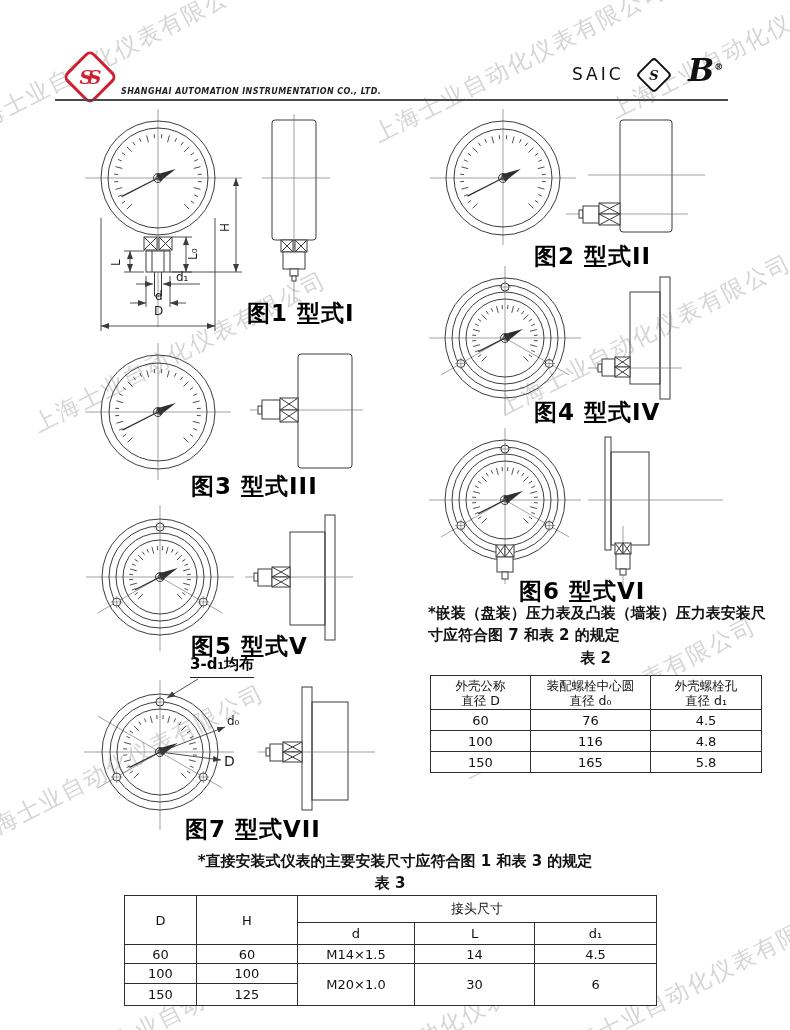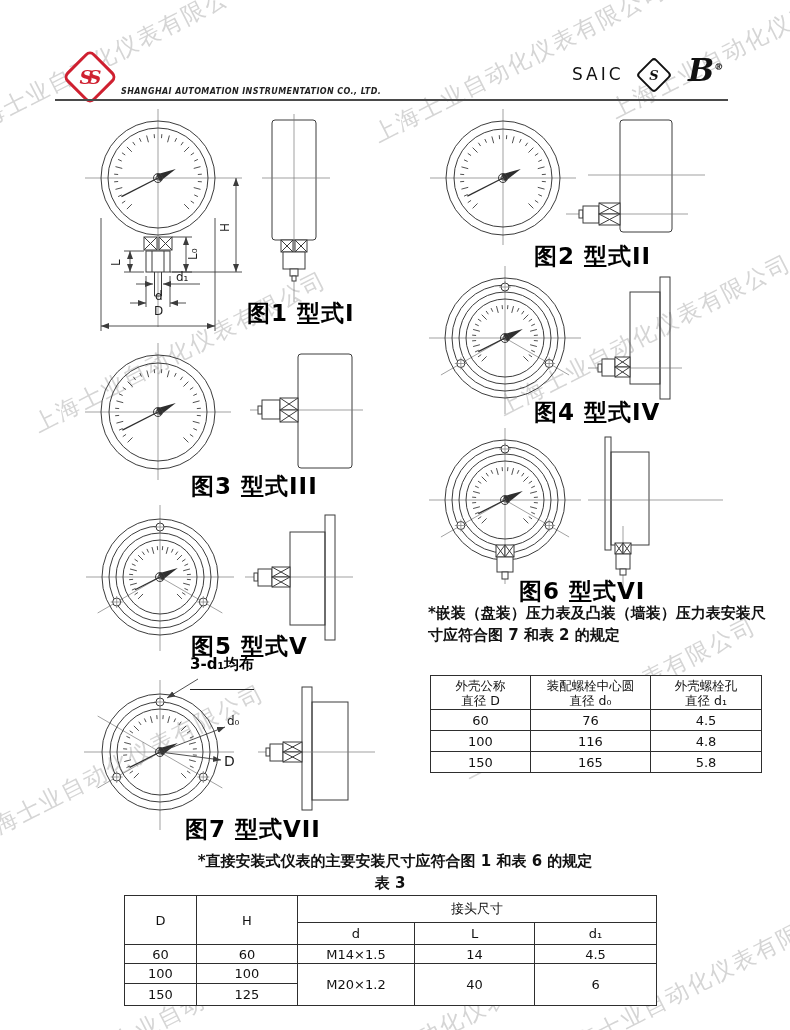--- a/index.html
+++ b/index.html
@@ -32,21 +32,21 @@
   .ln{fill:none;stroke:#3c3c3c;stroke-width:1;}
   .lnf{fill:#fff;stroke:#3c3c3c;stroke-width:1;}
   .cl{stroke:#7a7a7a;stroke-width:.7;fill:none;}
   .tk{stroke:#3c3c3c;stroke-width:.9;}
   .ndl{stroke:#2e2e2e;stroke-width:1.3;}
   .ndlf{fill:#2e2e2e;}
   .dim{stroke:#3c3c3c;stroke-width:.9;fill:none;}
   .dt{font-size:12px;fill:#1b1b1b;font-family:"DejaVu Sans",sans-serif;}
   .fig-caption{position:absolute;font-weight:bold;font-size:23px;letter-spacing:1px;color:#000;white-space:nowrap;z-index:2;}
   .annot{position:absolute;font-weight:bold;font-size:15px;color:#000;border-bottom:1.5px solid #222;
-         padding-bottom:15px;z-index:2;white-space:nowrap;}
+         padding-bottom:3px;z-index:2;white-space:nowrap;}
   
   .note{position:absolute;font-size:15px;font-weight:600;line-height:1.45;color:#111;z-index:2;}
   .tbl-title{position:absolute;font-size:15px;font-weight:600;text-align:center;color:#111;z-index:2;}
   table.dtable{position:absolute;border-collapse:collapse;background:#fff;z-index:2;table-layout:fixed;}
   table.dtable td,table.dtable th{border:1px solid #2e2e2e;text-align:center;vertical-align:middle;
       font-size:13px;font-weight:normal;color:#111;padding:0;}
   table.dtable{border:1.5px solid #2e2e2e;}
   .hdr2{line-height:1.2;font-size:12.5px;}
 </style>
 </head>
@@ -594,20 +594,21 @@
       <g>
         <rect x="230" y="99" width="19" height="10" class="lnf"></rect>
         <line x1="230" y1="99" x2="249" y2="109" class="ln"></line>
         <line x1="249" y1="99" x2="230" y2="109" class="ln"></line>
       </g>
   </svg>
   <div class="annot" style="left:190px;top:655px">3-d₁均布</div>
   <div class="fig-caption" style="left:185px;top:814px">图7 型式VII</div>
 
   <div class="note" style="left:428px;top:603px;width:350px">*嵌装（盘装）压力表及凸装（墙装）压力表安装尺寸应符合图 7 和表 2 的规定</div>
+  <div class="tbl-title" style="left:430px;top:649px;width:331px">表 2</div>
   <table class="dtable" style="left:430px;top:675px;width:331px">
     <colgroup>
         <col style="width:100px">
         <col style="width:120px">
         <col style="width:111px">
       </colgroup>
     <tbody>
         <tr style="height:34px">
       <th>
             <div class="hdr2">
@@ -639,21 +640,21 @@
       <td>4.8</td>
     </tr>
     <tr style="height:21px">
       <td>150</td>
       <td>165</td>
       <td>5.8</td>
     </tr>
   </tbody>
     </table>
 
-  <div class="note" style="left:0;top:851px;width:790px;text-align:center">*直接安装式仪表的主要安装尺寸应符合图 1 和表 6 的规定</div>
+  <div class="note" style="left:0;top:851px;width:790px;text-align:center">*直接安装式仪表的主要安装尺寸应符合图 1 和表 3 的规定</div>
   <div class="tbl-title" style="left:124px;top:874px;width:532px">表 3</div>
   <table class="dtable" style="left:124px;top:895px;width:532px">
     <colgroup>
         <col style="width:72px">
         <col style="width:101px">
         <col style="width:117px">
         <col style="width:120px">
         <col style="width:122px">
       </colgroup>
     <tbody>
@@ -670,22 +671,22 @@
     <tr style="height:19px">
       <td>60</td>
       <td>60</td>
       <td>M14×1.5</td>
       <td>14</td>
       <td>4.5</td>
     </tr>
     <tr style="height:20px">
       <td>100</td>
       <td>100</td>
-      <td rowspan="2">M20×1.2</td>
-      <td rowspan="2">40</td>
+      <td rowspan="2">M20×1.0</td>
+      <td rowspan="2">30</td>
       <td rowspan="2">6</td>
     </tr>
     <tr style="height:22px">
       <td>150</td>
       <td>125</td>
     </tr>
   </tbody>
     </table>
 
 </div>

